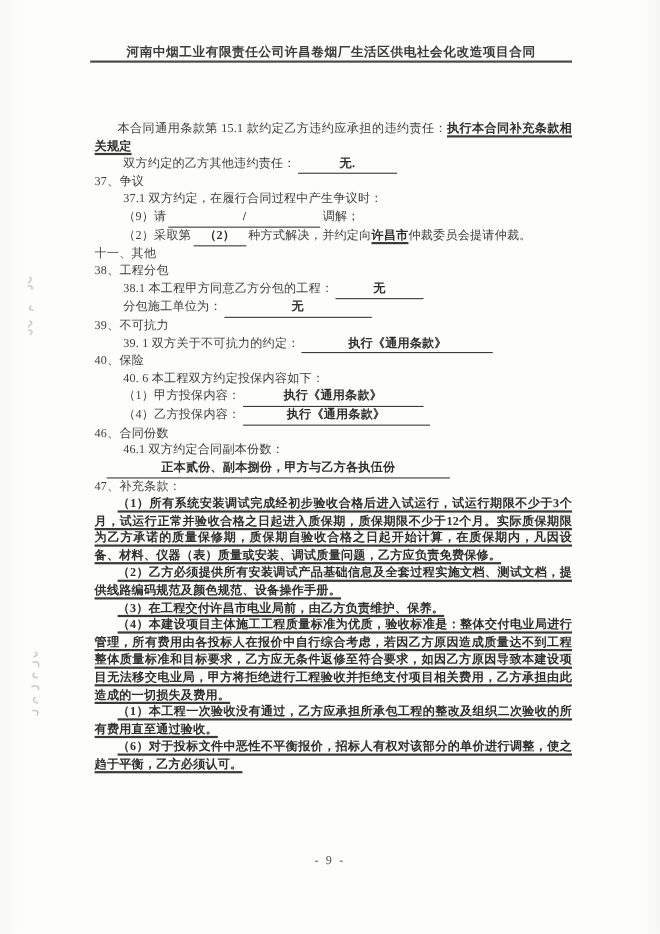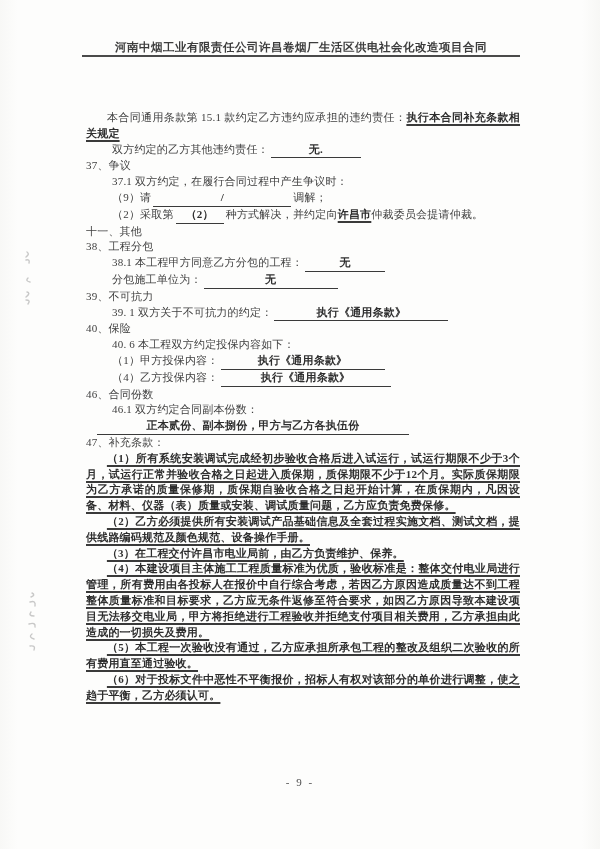--- a/index.html
+++ b/index.html
@@ -95,21 +95,21 @@
       <div class="bl sub"><span class="seg">（1）甲方投保内容：</span><span class="seg blank" style="min-width: 158px;">执行《通用条款》</span></div>
       <div class="bl sub"><span class="seg">（4）乙方投保内容：</span><span class="seg blank" style="min-width: 164px;">执行《通用条款》</span></div>
       <div class="bl hline"><span class="seg">46、合同份数</span></div>
       <div class="bl sub"><span class="seg">46.1 双方约定合同副本份数：</span></div>
       <div class="bl cop"><span class="seg blank" style="min-width: 306px;">正本贰份、副本捌份，甲方与乙方各执伍份</span></div>
       <div class="bl hline"><span class="seg">47、补充条款：</span></div>
       <div class="bl para"><span class="seg fill">（1）所有系统安装调试完成经初步验收合格后进入试运行，试运行期限不少于3个月，试运行正常并验收合格之日起进入质保期，质保期限不少于12个月。实际质保期限为乙方承诺的质量保修期，质保期自验收合格之日起开始计算，在质保期内，凡因设备、材料、仪器（表）质量或安装、调试质量问题，乙方应负责免费保修。</span></div>
       <div class="bl para"><span class="seg fill">（2）乙方必须提供所有安装调试产品基础信息及全套过程实施文档、测试文档，提供线路编码规范及颜色规范、设备操作手册。</span></div>
       <div class="bl para"><span class="seg fill">（3）在工程交付许昌市电业局前，由乙方负责维护、保养。</span></div>
       <div class="bl para"><span class="seg fill">（4）本建设项目主体施工工程质量标准为优质，验收标准是：整体交付电业局进行管理，所有费用由各投标人在报价中自行综合考虑，若因乙方原因造成质量达不到工程整体质量标准和目标要求，乙方应无条件返修至符合要求，如因乙方原因导致本建设项目无法移交电业局，甲方将拒绝进行工程验收并拒绝支付项目相关费用，乙方承担由此造成的一切损失及费用。</span></div>
-      <div class="bl para"><span class="seg fill">（5）本工程一次验收没有通过，乙方应承担所承包工程的整改及组织二次验收的所有费用直至通过验收。</span></div>
+      <div class="bl para"><span class="seg fill">（1）本工程一次验收没有通过，乙方应承担所承包工程的整改及组织二次验收的所有费用直至通过验收。</span></div>
       <div class="bl para"><span class="seg fill">（6）对于投标文件中恶性不平衡报价，招标人有权对该部分的单价进行调整，使之趋于平衡，乙方必须认可。</span></div>
     </div>
 
   <svg class="margin-mark" style="left:18px;top:248px;" width="20" height="64" viewBox="0 0 20 64">
     <path d="M9 4 q3 2 -1 5 M8 12 q4 -1 3 3 M10 30 q-3 3 2 4 M9 44 q4 1 -1 5 M8 52 q5 0 2 4" stroke="#8a8a8a" stroke-width="1.4" fill="none" stroke-linecap="round"></path>
   </svg>
 
   <svg class="margin-mark" style="left:22px;top:590px;" width="22" height="66" viewBox="0 0 22 66">
     <path d="M10 3 q4 2 -1 4 M8 12 q6 -2 5 4 M9 22 q-3 4 3 4 M7 34 q7 -2 6 3 M10 44 q-4 3 2 5 M8 56 q6 -1 4 4" stroke="#8a8a8a" stroke-width="1.4" fill="none" stroke-linecap="round"></path>
   </svg>

